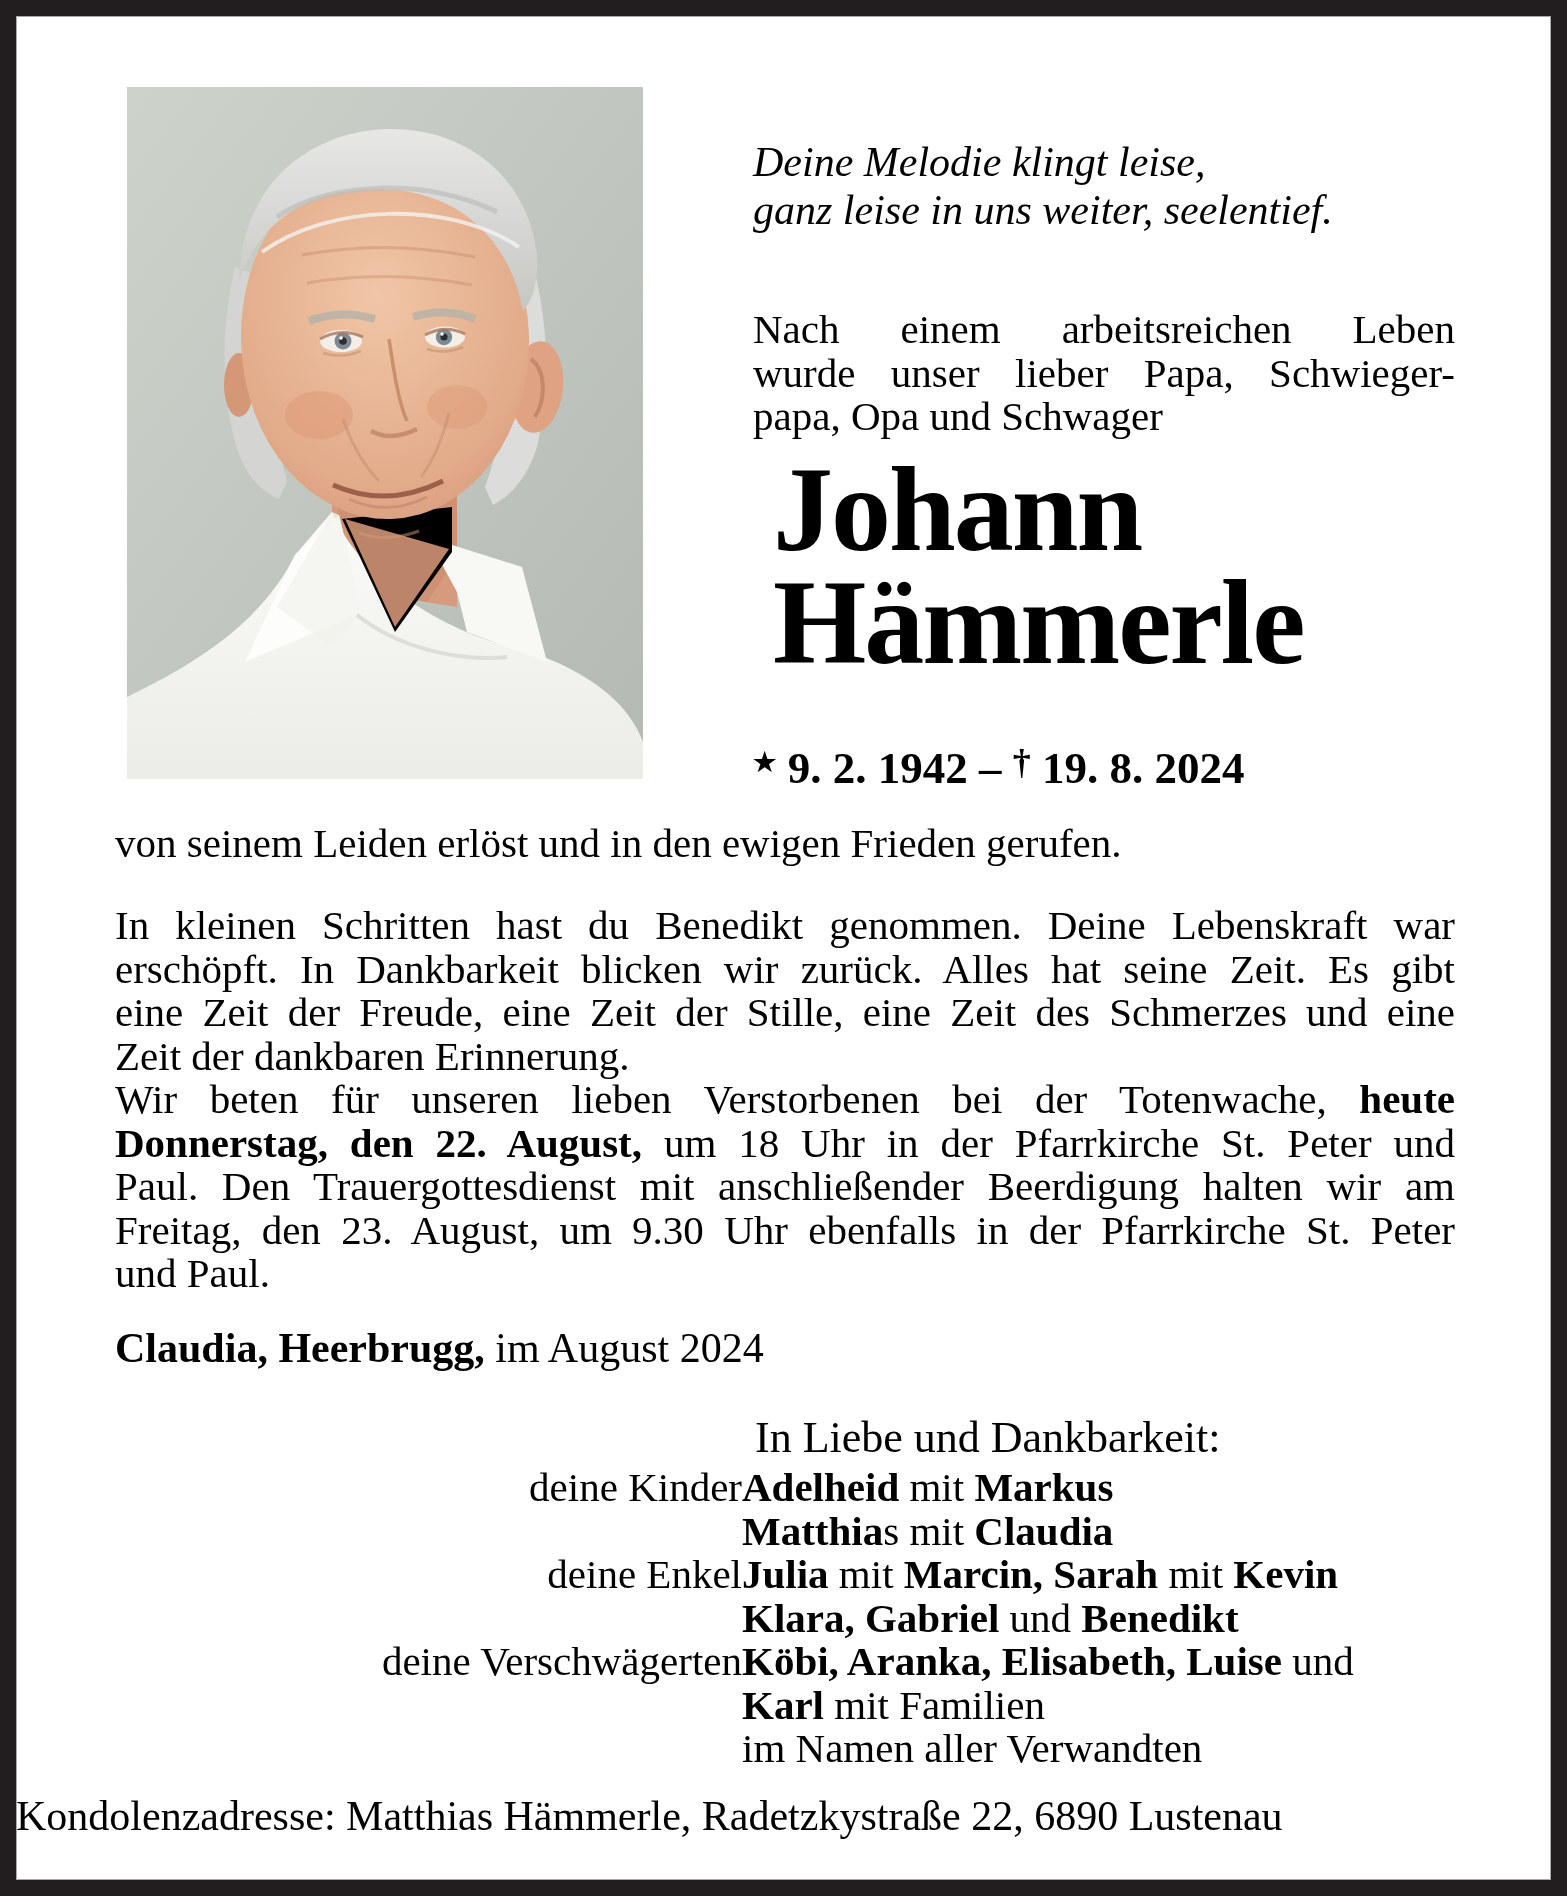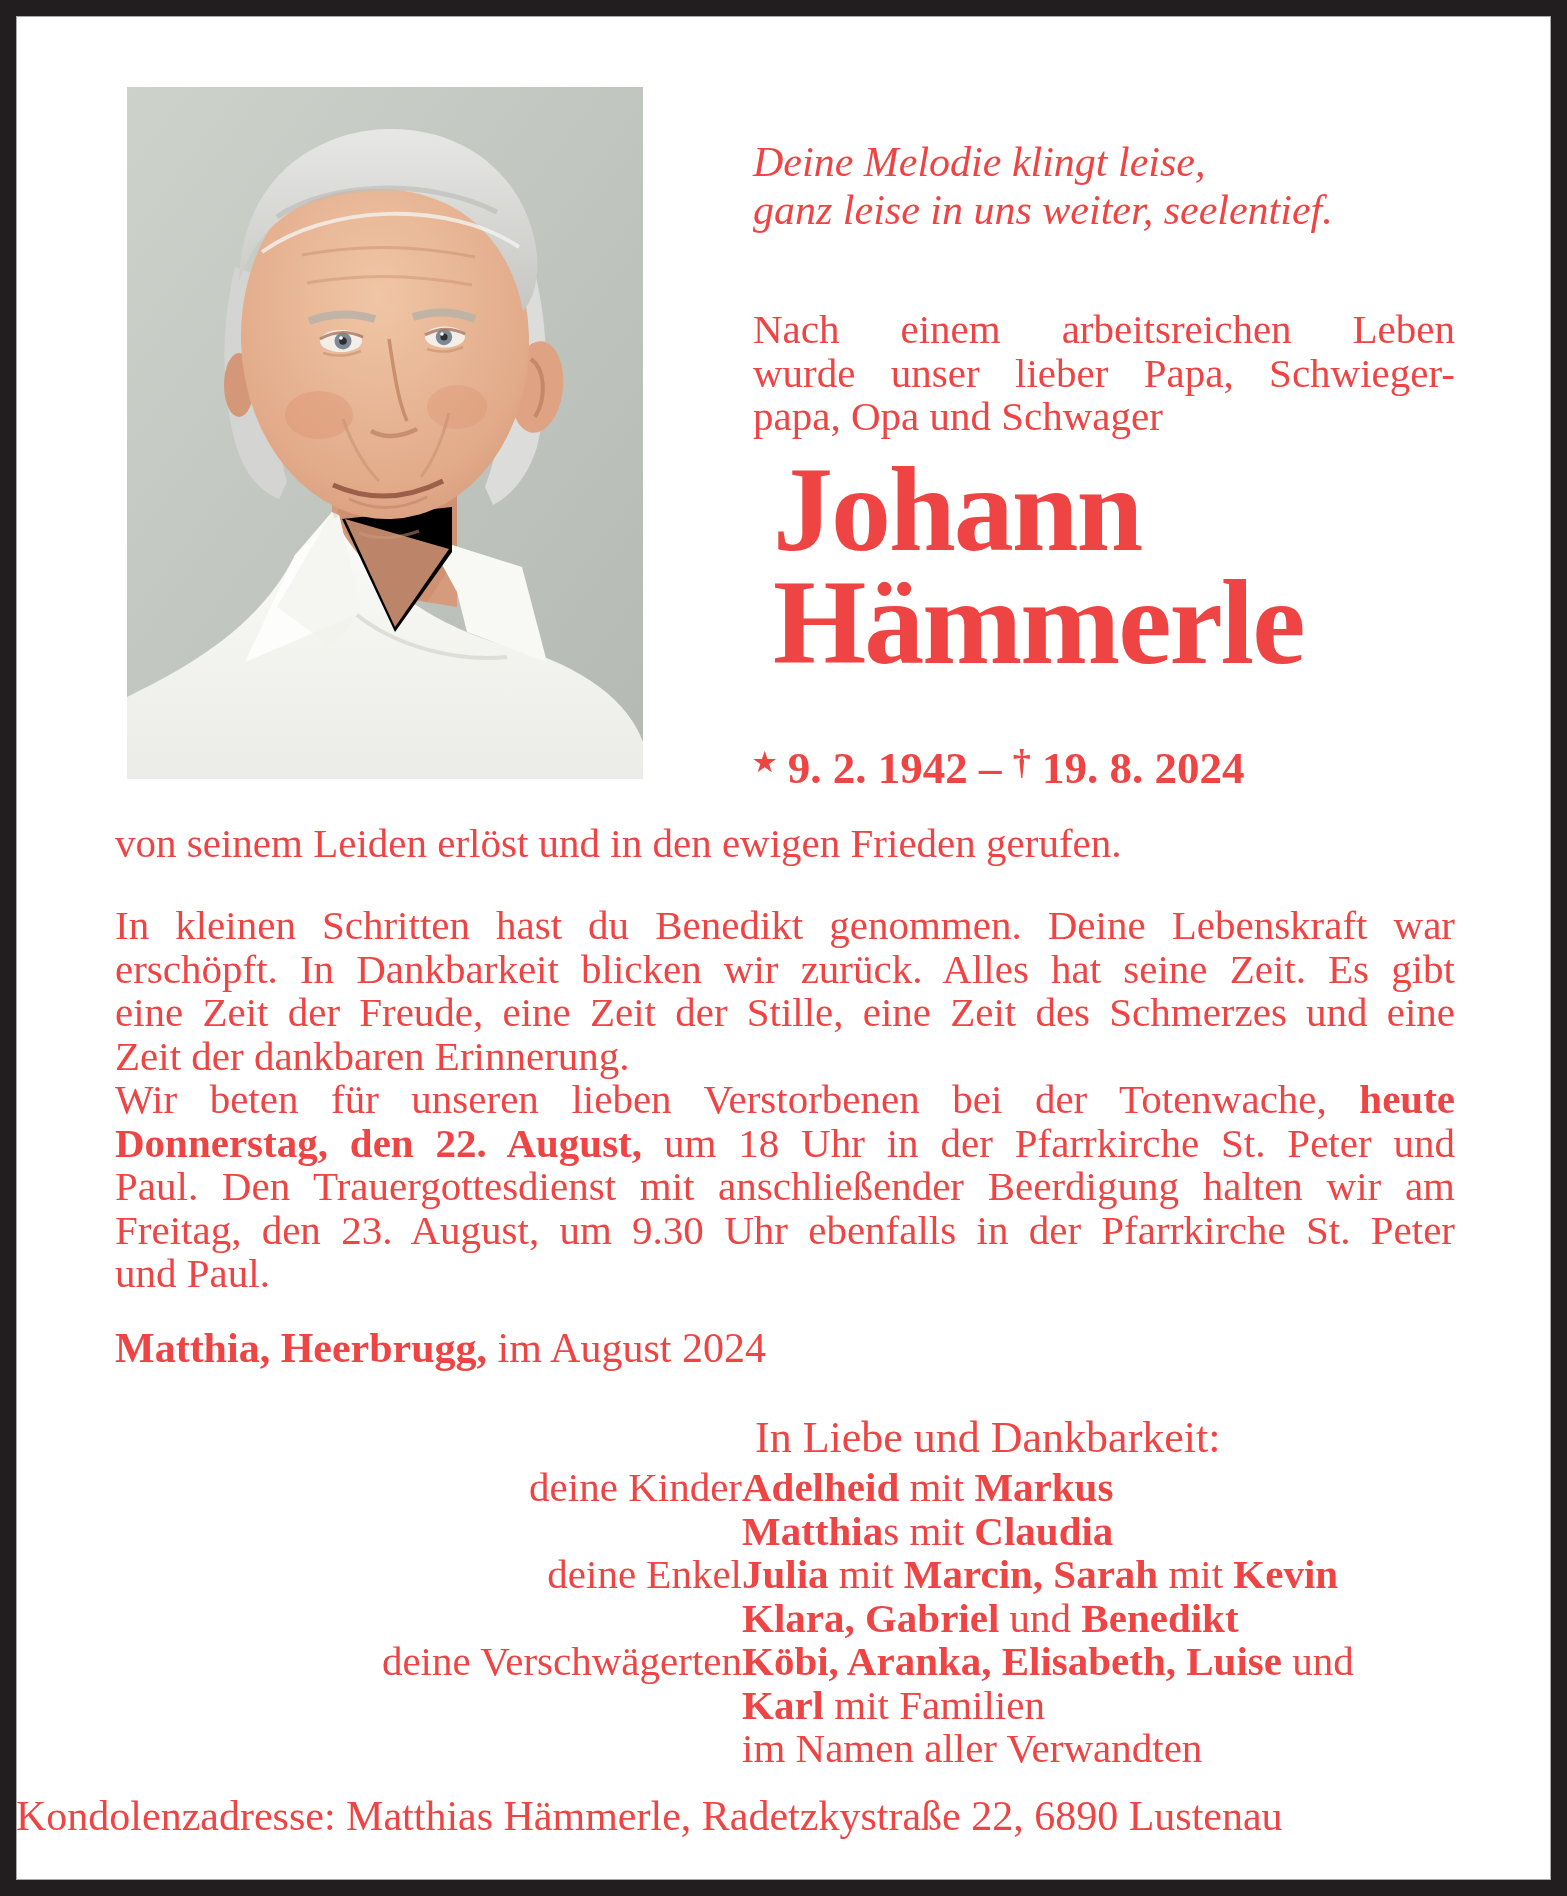--- a/index.html
+++ b/index.html
@@ -4,21 +4,21 @@
 <style>
   html,body{margin:0;padding:0;background:#e9e9e9;}
   .page{
     position:relative;
     width:1567px;height:1896px;
     background:#ffffff;
     border:16px solid #221e1f;
     box-sizing:border-box;
     box-shadow:inset 0 0 0 1px #a9a9a9;
     font-family:"Liberation Serif", serif;
-    color:#ef4444;
+    color:#000000;
     overflow:hidden;
   }
   .abs{position:absolute;}
   
   .photo{left:111px;top:71px;width:516px;height:692px;}
   .photo svg{display:block;width:100%;height:100%;}
   
   .rightcol{left:737px;width:702px;}
   .quote{top:122px;font-style:italic;font-size:42px;line-height:48px;}
   .intro{top:292px;font-size:41px;line-height:43.5px;}
@@ -159,21 +159,21 @@
       <div class="tline just"><span>erschöpft. In Dankbarkeit blicken wir zurück. Alles hat seine Zeit. Es gibt</span></div>
       <div class="tline just"><span>eine Zeit der Freude, eine Zeit der Stille, eine Zeit des Schmerzes und eine</span></div>
       <div class="tline"><span>Zeit der dankbaren Erinnerung.</span></div>
       <div class="tline just"><span>Wir beten für unseren lieben Verstorbenen bei der Totenwache, </span><span class="b">heute</span></div>
       <div class="tline just"><span class="b">Donnerstag, den 22. August,</span><span> um 18 Uhr in der Pfarrkirche St. Peter und</span></div>
       <div class="tline just"><span>Paul. Den Trauergottesdienst mit anschließender Beerdigung halten wir am</span></div>
       <div class="tline just"><span>Freitag, den 23. August, um 9.30 Uhr ebenfalls in der Pfarrkirche St. Peter</span></div>
       <div class="tline"><span>und Paul.</span></div>
     </div>
 
-  <div class="abs bodyblock dateline"><span class="b">Matthia, Heerbrugg,</span><span> im August 2024</span></div>
+  <div class="abs bodyblock dateline"><span class="b">Claudia, Heerbrugg,</span><span> im August 2024</span></div>
 
   <div class="abs closing-head">In Liebe und Dankbarkeit:</div>
   <div class="abs bodyblock closing-rows">
       <div class="crow">
         <div class="lab">deine Kinder</div>
         <div class="val"><span class="b">Adelheid</span><span> mit </span><span class="b">Markus</span></div>
       </div>
       <div class="crow">
         <div class="lab"></div>
         <div class="val"><span class="b">Matthia</span><span>s mit </span><span class="b">Claudia</span></div>

